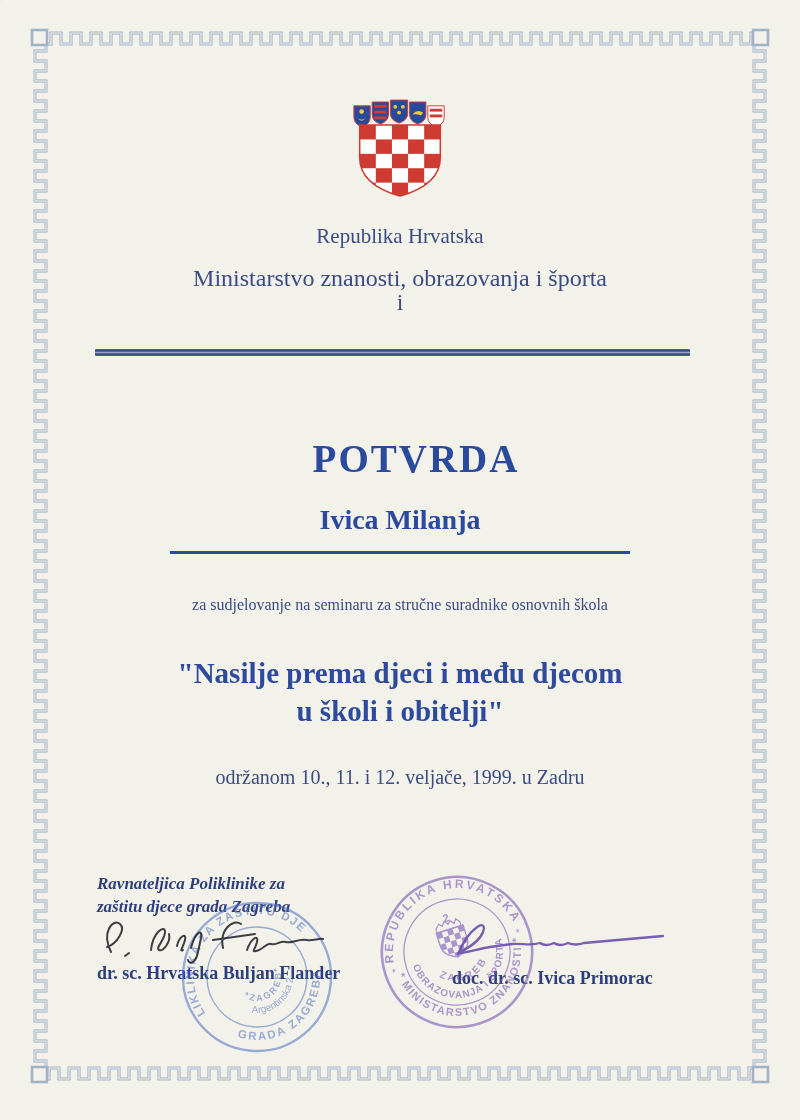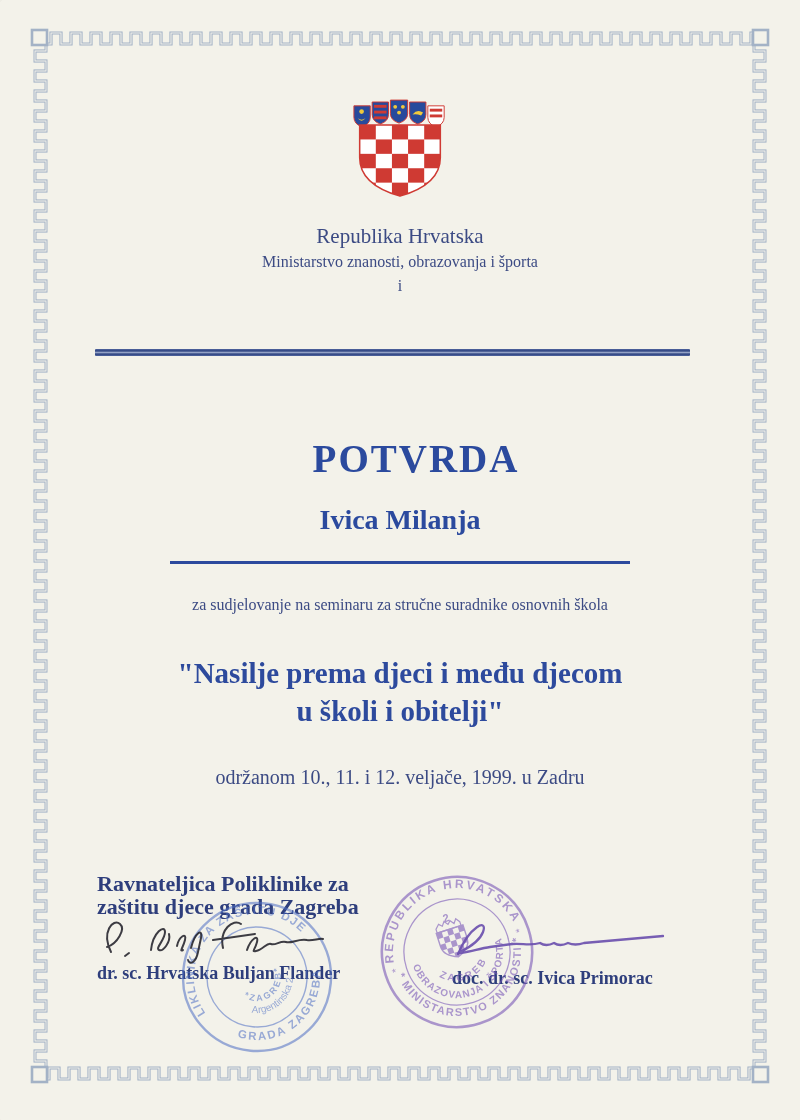--- a/index.html
+++ b/index.html
@@ -7,32 +7,32 @@
     position:relative;width:800px;height:1120px;overflow:hidden;
     background:#f3f2ea;
     background-image:linear-gradient(135deg, rgba(120,120,110,0.04) 0 2px, rgba(0,0,0,0) 2px 5px),
                      linear-gradient(45deg, rgba(160,160,150,0.05) 0 1px, rgba(0,0,0,0) 1px 4px);
     font-family:"Liberation Serif","DejaVu Serif",serif;
   }
   .abs{position:absolute;}
   .ctr{left:0;width:800px;text-align:center;}
   .txt-blue{color:#3c4b84;}
   .country{top:224px;font-size:21px;}
-  .orgblock{top:250px;font-size:16px;line-height:24px;}
+  .orgblock{top:266px;font-size:24px;line-height:24px;}
   .rule{top:349px;left:95px;width:595px;height:7px;
     background:linear-gradient(180deg,#51669f 0%,#2e4480 28%,#93a2c6 50%,#2e4480 72%,#51669f 100%);
     border-radius:1px;}
   .title{top:436px;font-size:39px;font-weight:bold;color:#2b4a9e;letter-spacing:2px;padding-left:16px;}
   .name-wrap{top:504px;left:170px;width:460px;text-align:center;
-    border-bottom:3px solid #2c4a9e;padding-bottom:25px;}
+    border-bottom:3px solid #2c4a9e;padding-bottom:15px;}
   .name{font-size:28px;font-weight:bold;color:#2b4a9e;}
   .purpose{top:596px;font-size:16px;}
   .seminar{top:654px;font-size:29px;font-weight:bold;color:#2d4a9d;line-height:38px;}
   .dateline{top:766px;font-size:20px;}
-  .role{font-size:22px;font-weight:bold;color:#2e3e7c;line-height:23px;}
+  .role{font-size:17px;font-weight:bold;color:#2e3e7c;line-height:23px;font-style:italic;}
   .signer-name{font-size:18px;font-weight:bold;color:#2e3e7c;}
   .left-role{left:97px;top:872px;}
   .left-name{left:97px;top:963px;}
   .right-role{left:428px;top:874px;width:300px;}
   .right-name{left:452px;top:968px;}
   svg{display:block;}
 </style>
 </head>
 <body>
 

